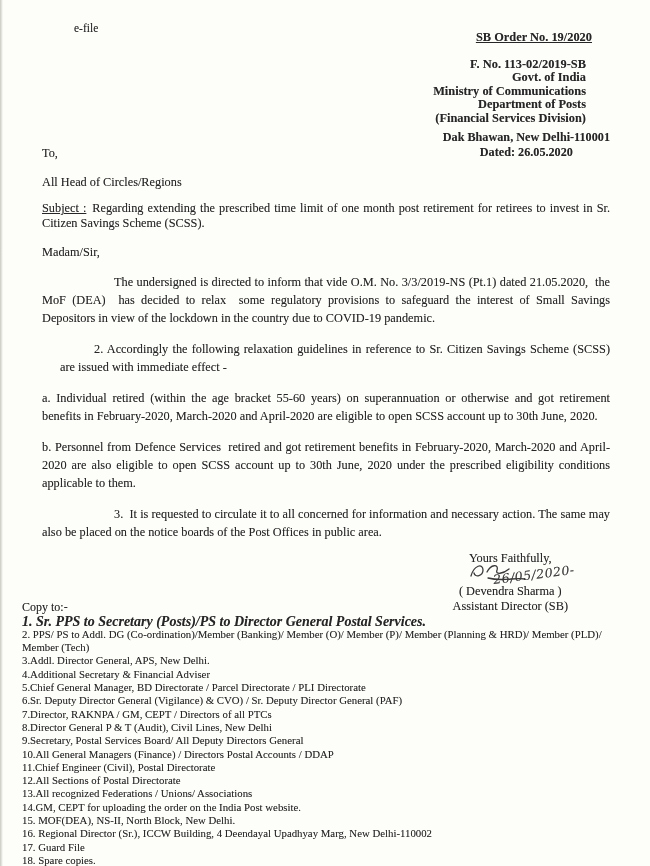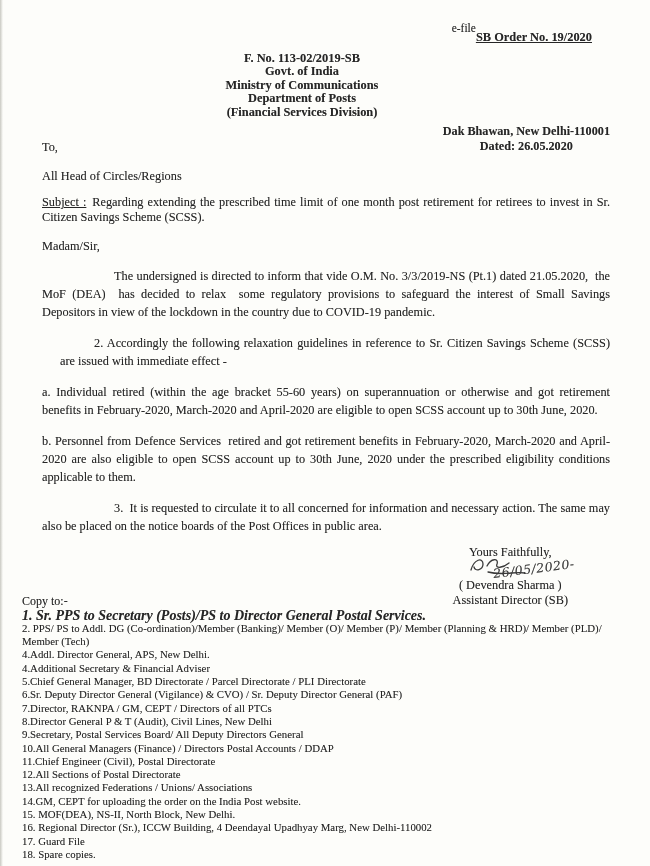--- a/index.html
+++ b/index.html
@@ -5,24 +5,24 @@
   html,body{margin:0;padding:0;background:#ffffff;}
   .page{
     position:relative;width:650px;height:866px;box-sizing:border-box;
     background:#fdfdfa;color:#262626;overflow:hidden;
     font-family:"Liberation Serif","DejaVu Serif",serif;
     padding:22px 40px 6px 42px;
     text-shadow:0 0 0.5px rgba(45,45,45,0.35);
   }
   .page::before{content:"";position:absolute;left:0;top:0;width:3px;height:100%;
     background:linear-gradient(to right,#c9c9c2,rgba(255,255,255,0));}
-  .top-row{display:flex;justify-content:flex-end;align-items:flex-start;}
+  .top-row{display:flex;justify-content:space-between;align-items:flex-start;}
   .efile{margin-left:32px;font-size:11.5px;}
   .order-no{font-weight:700;font-size:12.4px;text-decoration:underline;margin-right:18px;margin-top:8px;}
-  .letterhead{text-align:center;transform:translateX(-24px);margin-top:6px;font-size:12.4px;}
+  .letterhead{text-align:right;transform:translateX(-24px);margin-top:12px;font-size:12.4px;}
   .file-no{font-weight:600;line-height:14px;}
   .lh-line{font-weight:600;line-height:13.5px;}
   .place-date{width:fit-content;margin:5px 0 0 auto;text-align:center;font-weight:600;font-size:12.2px;line-height:14.5px;}
   .to{margin-top:-13px;font-size:12.3px;}
   .recipient{margin-top:14px;font-size:12.3px;}
   .subject{margin-top:11px;font-size:12.3px;line-height:14.8px;text-align:justify;}
   .subj-label{text-decoration:underline;margin-right:6px;}
   .salutation{margin-top:14px;font-size:12.3px;}
   .body-paras{font-size:12.3px;}
   .para{margin-top:13px;line-height:18px;text-align:justify;white-space:pre-wrap;}
@@ -91,21 +91,21 @@
     </div>
     <div class="sig-name">( Devendra Sharma )</div>
     <div class="sig-desig">Assistant Director (SB)</div>
   </div>
 
   <div class="copy-section">
     <div class="copy-label">Copy to:-</div>
     <div>
         <div class="copy-item bold">1. Sr. PPS to Secretary (Posts)/PS to Director General Postal Services.</div>
         <div class="copy-item">2. PPS/ PS to Addl. DG (Co-ordination)/Member (Banking)/ Member (O)/ Member (P)/ Member (Planning &amp; HRD)/ Member (PLD)/ Member (Tech)</div>
-        <div class="copy-item">4.Addl. Director General, APS, New Delhi.</div>
+        <div class="copy-item">3.Addl. Director General, APS, New Delhi.</div>
         <div class="copy-item">4.Additional Secretary &amp; Financial Adviser</div>
         <div class="copy-item">5.Chief General Manager, BD Directorate / Parcel Directorate / PLI Directorate</div>
         <div class="copy-item">6.Sr. Deputy Director General (Vigilance) &amp; CVO) / Sr. Deputy Director General (PAF)</div>
         <div class="copy-item">7.Director, RAKNPA / GM, CEPT / Directors of all PTCs</div>
         <div class="copy-item">8.Director General P &amp; T (Audit), Civil Lines, New Delhi</div>
         <div class="copy-item">9.Secretary, Postal Services Board/ All Deputy Directors General</div>
         <div class="copy-item">10.All General Managers (Finance) / Directors Postal Accounts / DDAP</div>
         <div class="copy-item">11.Chief Engineer (Civil), Postal Directorate</div>
         <div class="copy-item">12.All Sections of Postal Directorate</div>
         <div class="copy-item">13.All recognized Federations / Unions/ Associations</div>

